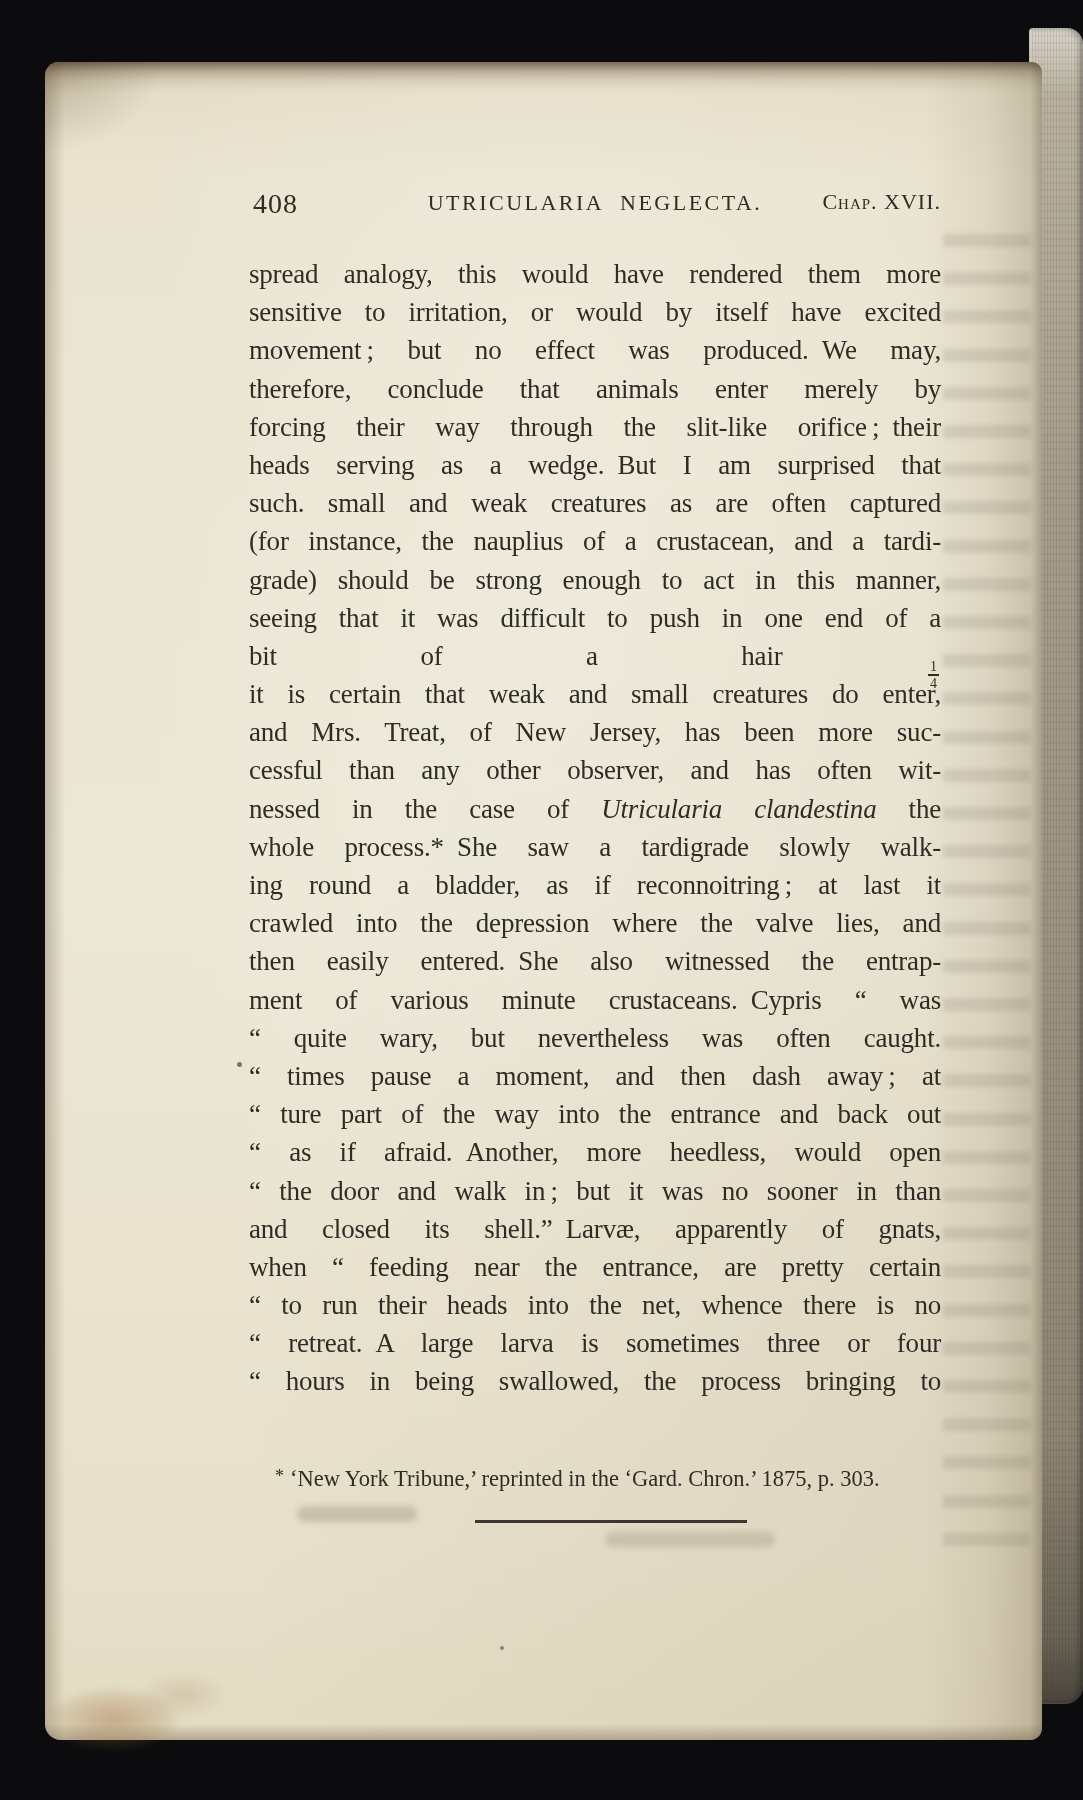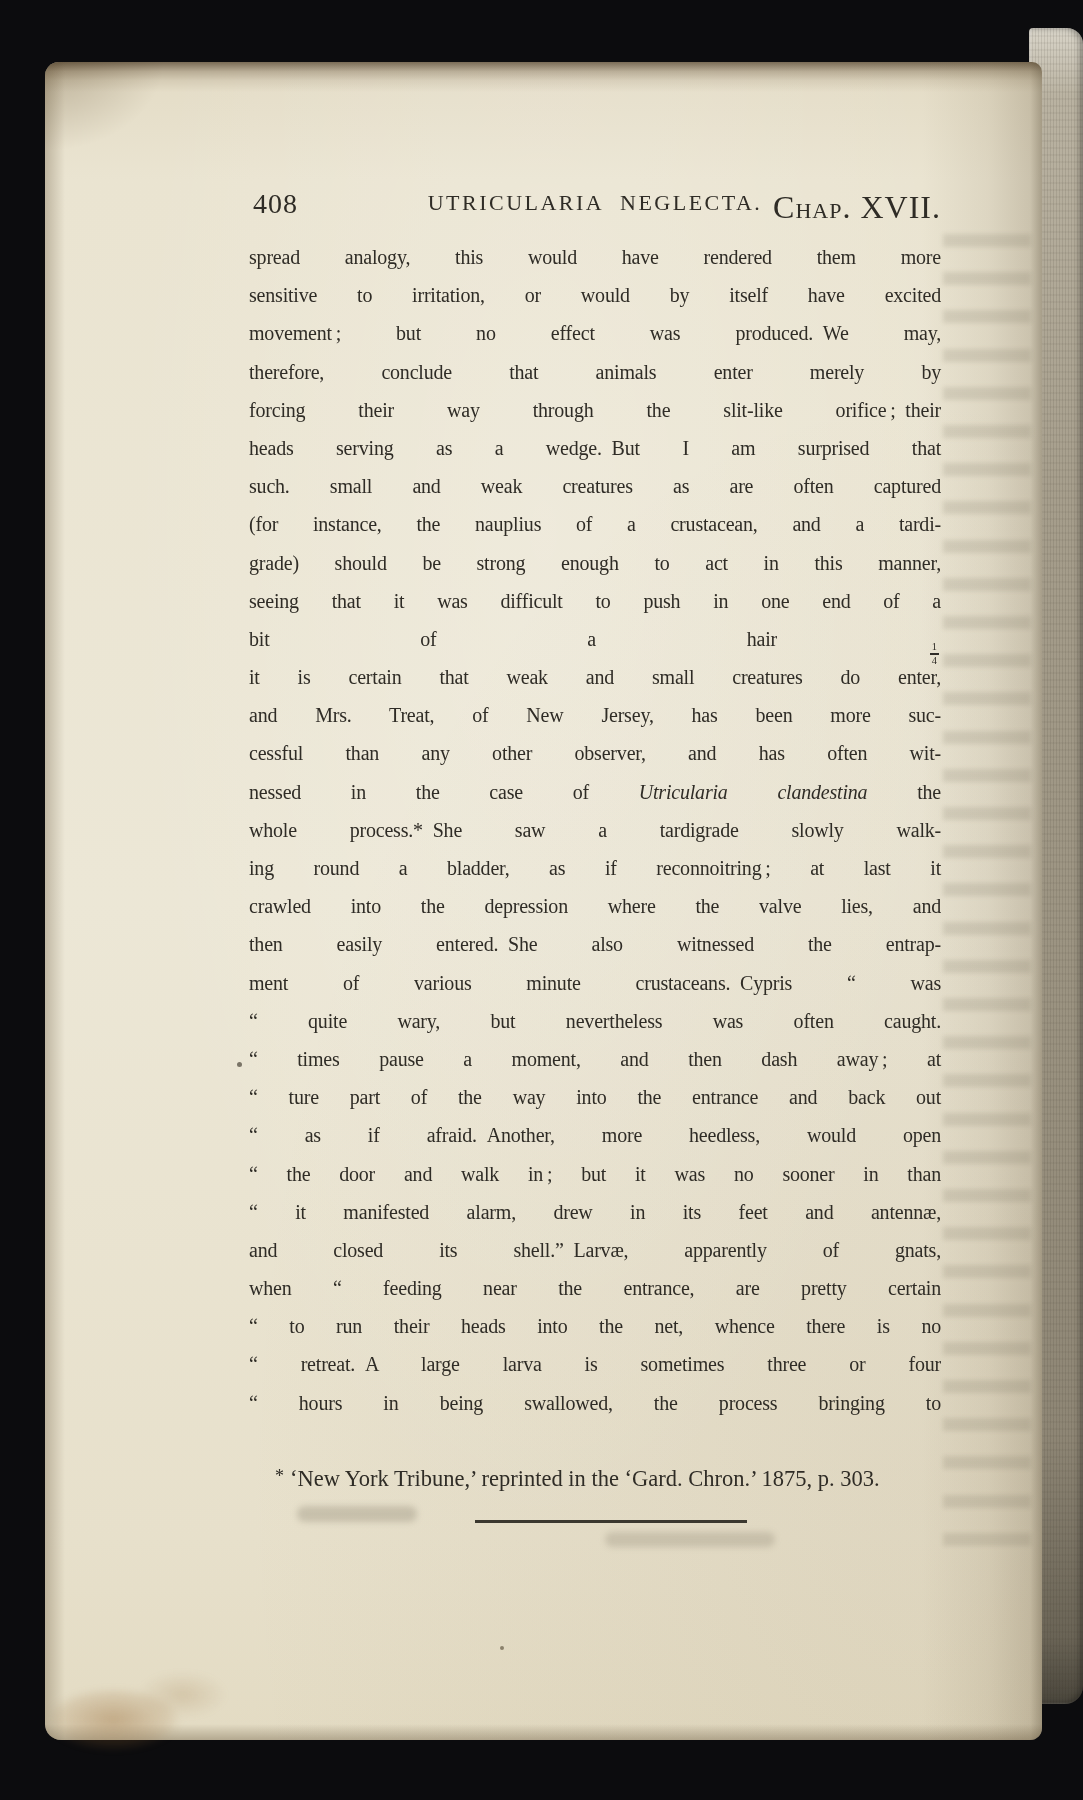--- a/index.html
+++ b/index.html
@@ -61,28 +61,28 @@
   }
 
   
   .header-row{position:absolute;left:204px;top:126px;width:692px;height:34px;}
   .page-number{position:absolute;left:4px;top:0;font-size:28px;letter-spacing:1px;color:var(--ink);}
   .running-title{
     position:absolute;left:50%;top:2px;transform:translateX(-50%);
     font-size:22px;letter-spacing:2.5px;word-spacing:9px;white-space:nowrap;color:var(--ink);
   }
   .chapter-label{
-    position:absolute;right:0;top:1px;font-size:32px;letter-spacing:1px;
+    position:absolute;right:0;top:1px;font-size:22px;letter-spacing:1px;
     font-variant:small-caps;white-space:nowrap;color:var(--ink);text-align:right;
   }
 
   
   .body-text{
-    position:absolute;left:204px;top:176px;width:692px;
-    font-size:20px;line-height:38.2px;letter-spacing:-0.2px;color:var(--ink);
+    position:absolute;left:204px;top:193px;width:692px;
+    font-size:27px;line-height:38.2px;letter-spacing:-0.2px;color:var(--ink);
   }
   .body-text .line{
     text-align:justify;
     text-align-last:justify;
     height:38.2px;overflow:visible;white-space:normal;
   }
   .body-text .it{font-style:italic;}
   .frac{
     display:inline-flex;flex-direction:column;align-items:center;
     font-size:0.52em;line-height:0.95;vertical-align:-0.42em;margin:0 2px;letter-spacing:0;
@@ -177,21 +177,20 @@
         <div class="line"><span>whole process.* She saw a tardigrade slowly walk-</span></div>
         <div class="line"><span>ing round a bladder, as if reconnoitring ; at last it</span></div>
         <div class="line"><span>crawled into the depression where the valve lies, and</span></div>
         <div class="line"><span>then easily entered. She also witnessed the entrap-</span></div>
         <div class="line"><span>ment of various minute crustaceans. Cypris “ was</span></div>
         <div class="line"><span>“ quite wary, but nevertheless was often caught.</span></div>
         <div class="line"><span>“ times pause a moment, and then dash away ; at</span></div>
         <div class="line"><span>“ ture part of the way into the entrance and back out</span></div>
         <div class="line"><span>“ as if afraid. Another, more heedless, would open</span></div>
         <div class="line"><span>“ the door and walk in ; but it was no sooner in than</span></div>
-        <div class="line"><span>“ it manifested alarm, drew in its feet and antennæ,</span></div>
         <div class="line"><span>and closed its shell.” Larvæ, apparently of gnats,</span></div>
         <div class="line"><span>when “ feeding near the entrance, are pretty certain</span></div>
         <div class="line"><span>“ to run their heads into the net, whence there is no</span></div>
         <div class="line"><span>“ retreat. A large larva is sometimes three or four</span></div>
         <div class="line"><span>“ hours in being swallowed, the process bringing to</span></div>
       </div>
 
     <div class="ghost-smudge-a"></div>
     <div class="ghost-smudge-b"></div>
 

